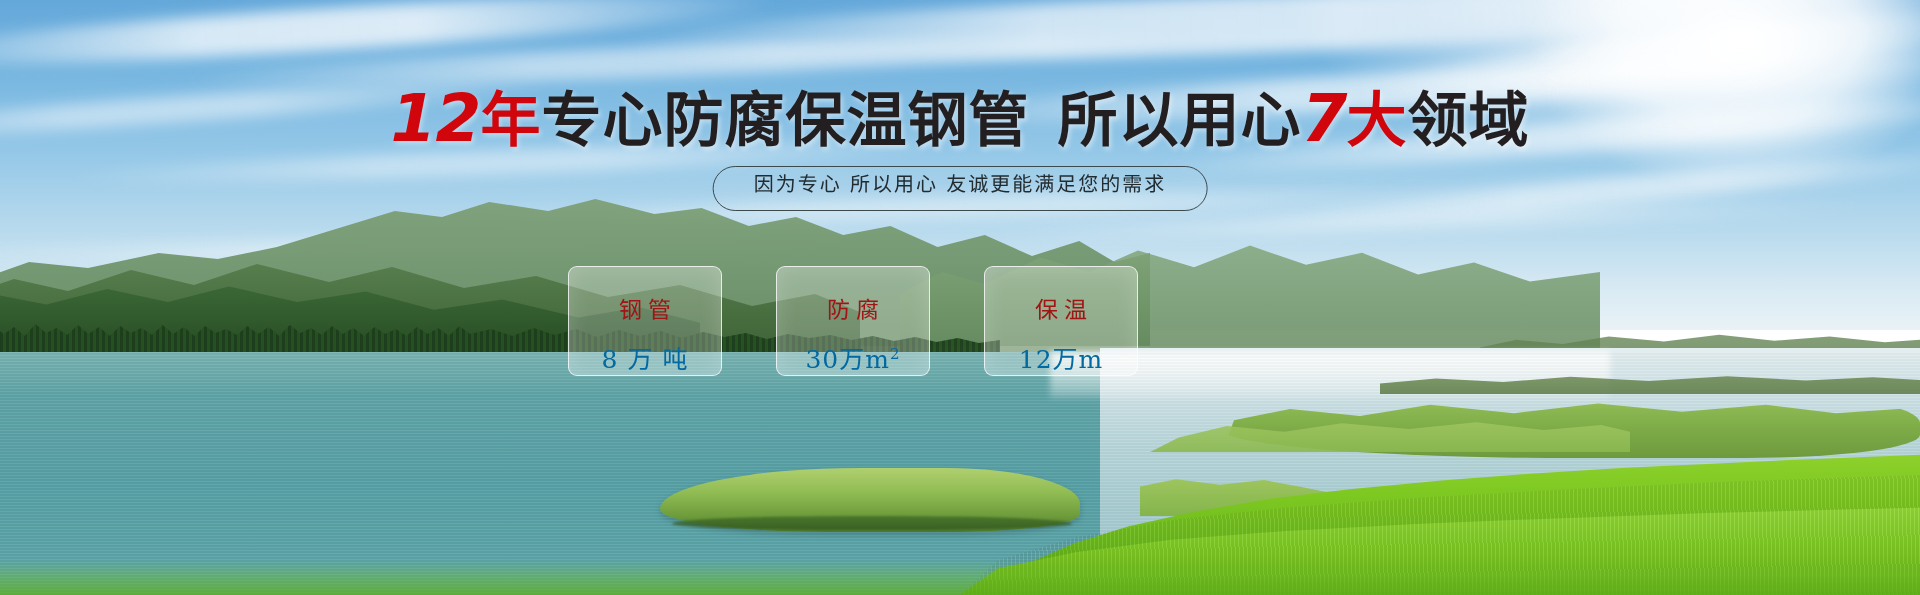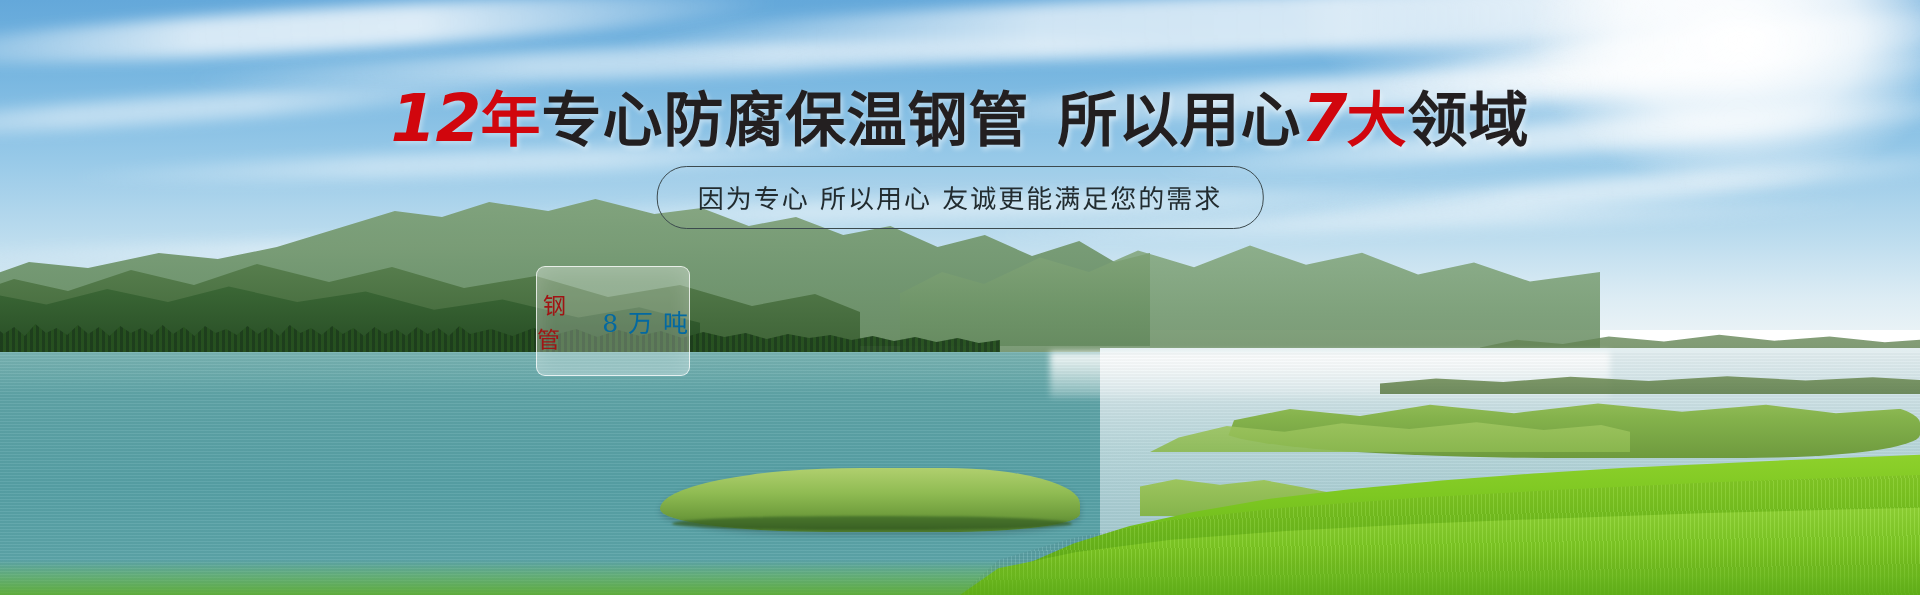--- a/index.html
+++ b/index.html
@@ -187,46 +187,47 @@
   .hl-num{
     font-size:66px;
     font-weight:800;
     font-style:italic;
     letter-spacing:-1px;
   }
   .hl-gap{display:inline-block;width:28px;}
 
   .subtitle{
     position:absolute;left:50%;top:166px;transform:translateX(-50%);
-    padding:11px 40px 13px 40px;
+    padding:1px 40px 13px 40px;
     border:1.5px solid #3c4a4e;
     border-radius:30px;
-    font-size:26px;
+    font-size:20px;
     color:#222c30;
     letter-spacing:2px;
     white-space:nowrap;
     font-family:"DejaVu Sans","Liberation Sans",sans-serif;
     background:rgba(255,255,255,.04);
   }
 
   
   .cards{
     position:absolute;left:536px;top:266px;
     display:flex;
     gap:22px;
   }
   .card{
     width:152px;height:108px;
     border:1px solid rgba(255,255,255,.78);
     border-radius:9px;
     background:rgba(255,255,255,.26);
-    display:flex;flex-direction:row;
-    align-items:center;justify-content:flex-start;
+    display:flex;flex-direction:column;
+    align-items:center;justify-content:flex-end;
     gap:14px;
     box-shadow:inset 0 0 22px rgba(255,255,255,.18);
+    margin-left:32px;
   }
   .card-label{
     font-size:23px;
     color:#a01414;
     letter-spacing:6px;
     text-indent:6px;
     font-family:"DejaVu Sans","Liberation Sans",sans-serif;
   }
   .card-value{
     font-size:25px;
@@ -289,17 +290,25 @@
 
   <div class="subtitle">因为专心 所以用心  友诚更能满足您的需求</div>
 
   <div class="cards">
 
     <div class="card">
       <div class="card-label">钢管</div>
       <div class="card-value"><span>8 万 吨</span></div>
     </div>
 
-
+    <div class="card">
+      <div class="card-label">防腐</div>
+      <div class="card-value"><span>30万m</span><sup>2</sup></div>
+    </div>
+
+    <div class="card">
+      <div class="card-label">保温</div>
+      <div class="card-value"><span>12万m</span></div>
+    </div>
 
   </div>
 
 </div>
 
 </body></html>

